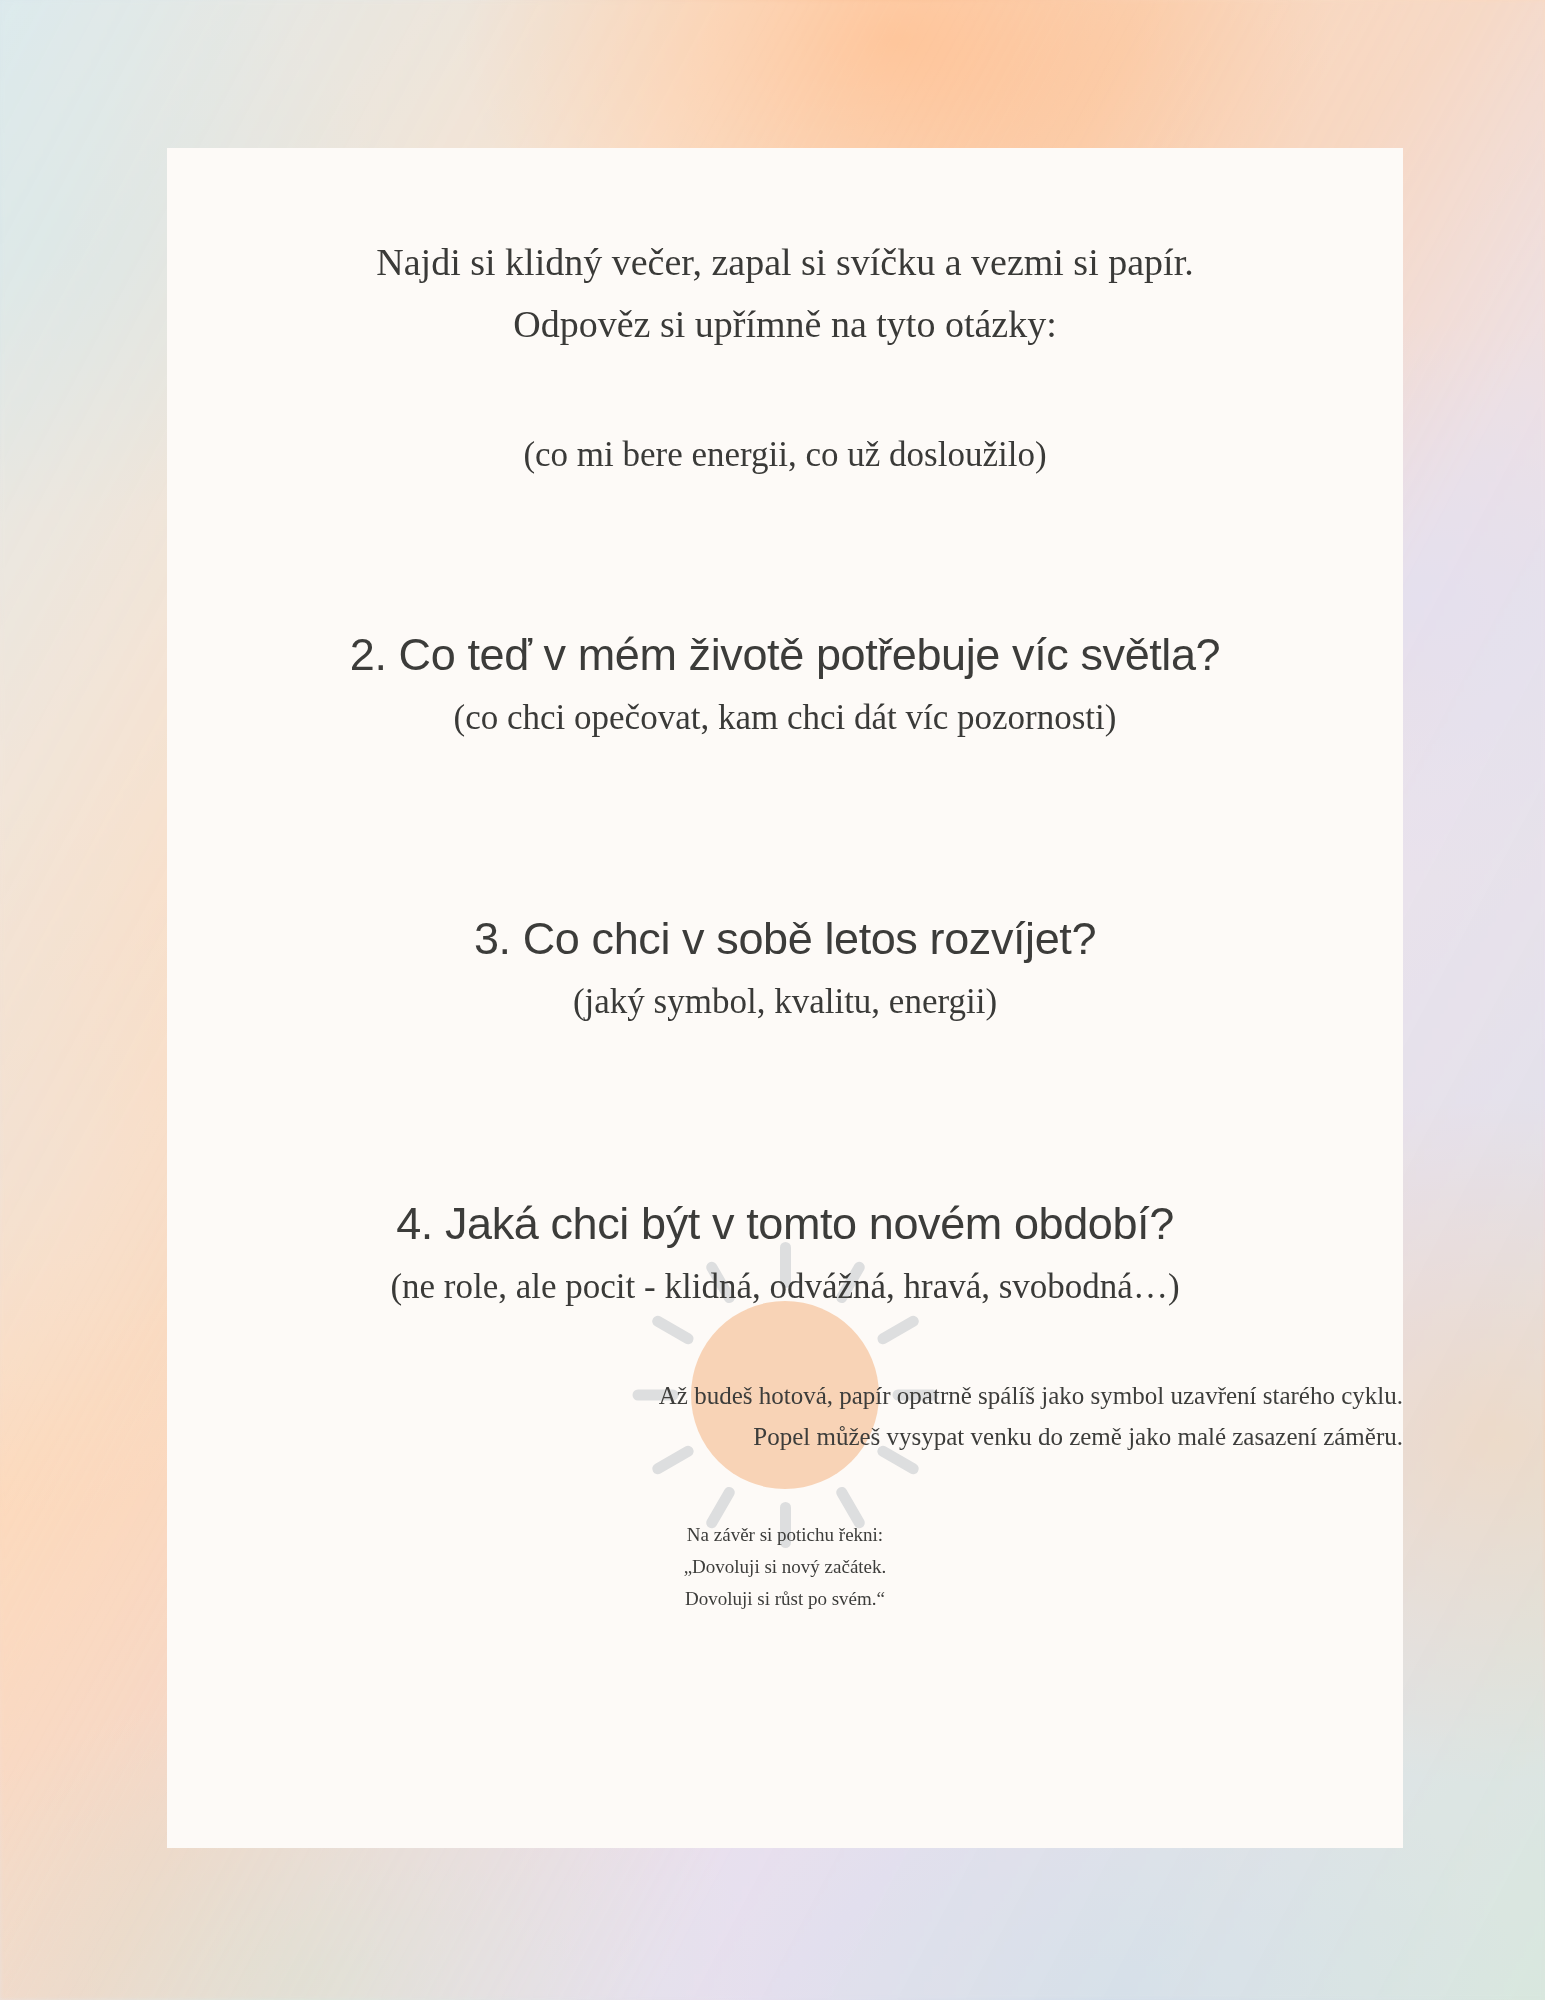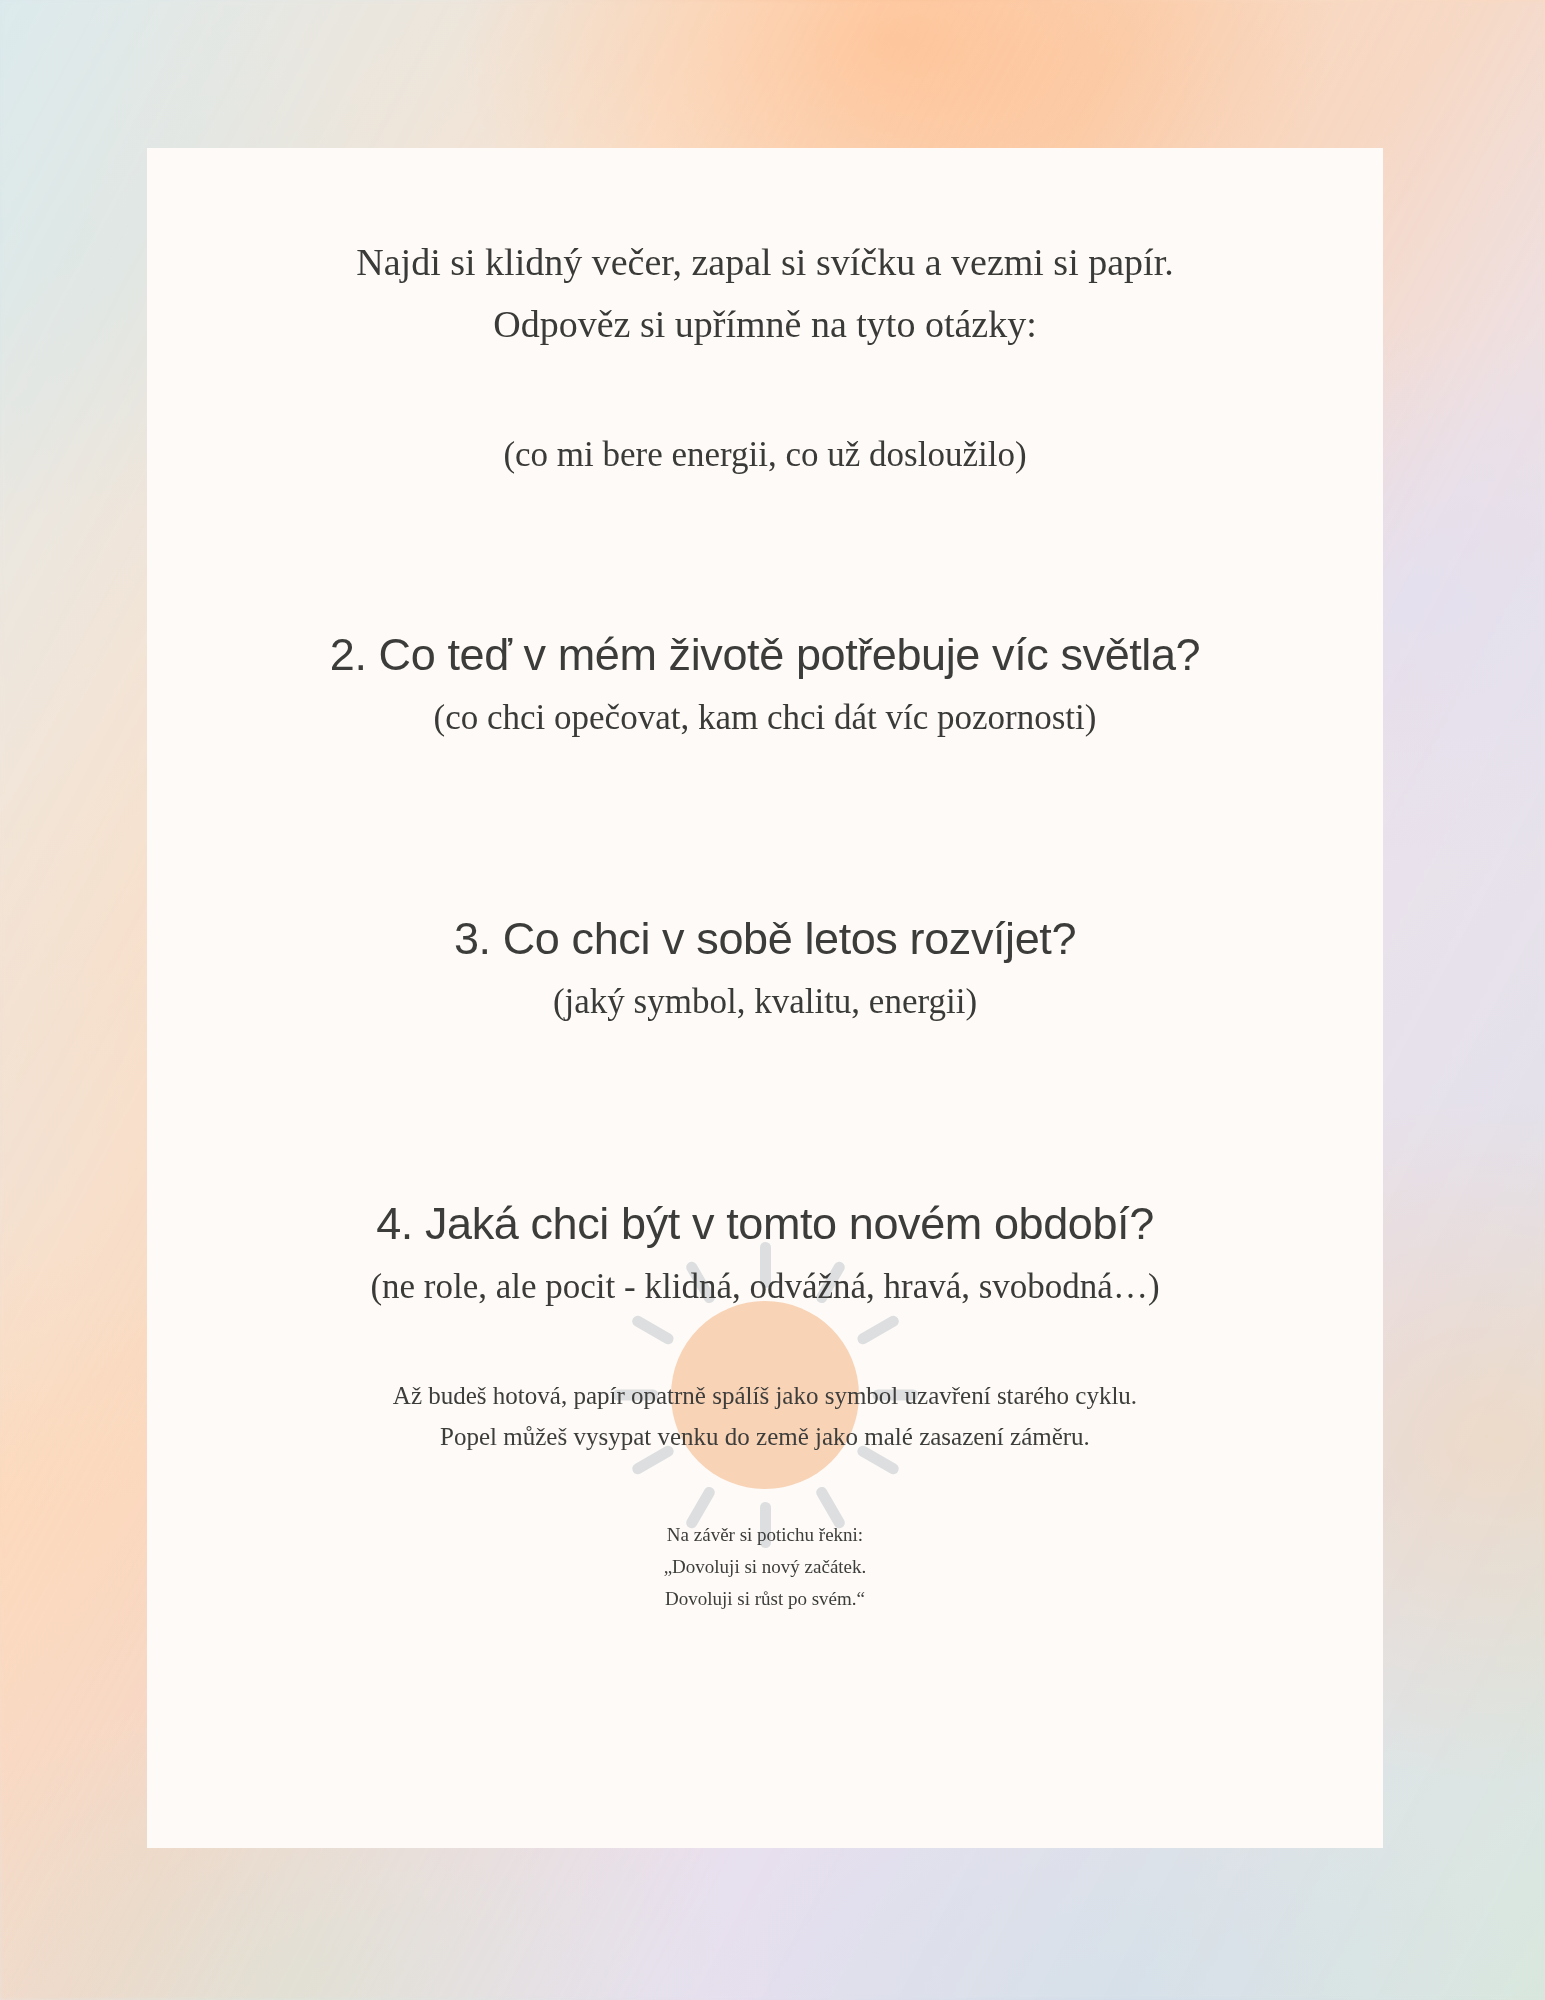--- a/index.html
+++ b/index.html
@@ -38,21 +38,21 @@
         rgba(255,222,193,0.45) 28%,
         rgba(255,198,155,0.30) 44%,
         rgba(232,226,240,0.45) 66%,
         rgba(216,232,224,0.50) 100%);
     filter: blur(2px);
   }
 
   
   #card {
     position: absolute;
-    left: 147px;
+    left: 167px;
     top: 148px;
     width: 1236px;
     height: 1700px;
     background: #fdfaf7;
     overflow: hidden;
   }
 
   
   #sun-graphic {
     position: absolute;
@@ -123,20 +123,21 @@
   }
 
   .q-block { margin: 0; }
   #q-block-1 { margin-top: 76px; }
   #q-block-2 { margin-top: 150px; }
   #q-block-3 { margin-top: 170px; }
   #q-block-4 { margin-top: 172px; }
 
   #closing-block {
     margin-top: 66px;
+    text-align: right;
   }
   .closing-line {
     font-family: "Liberation Serif", serif;
     font-size: 25px;
     line-height: 1.62;
     color: #3d3d3b;
     margin: 0;
   }
 
   #affirmation-block {

